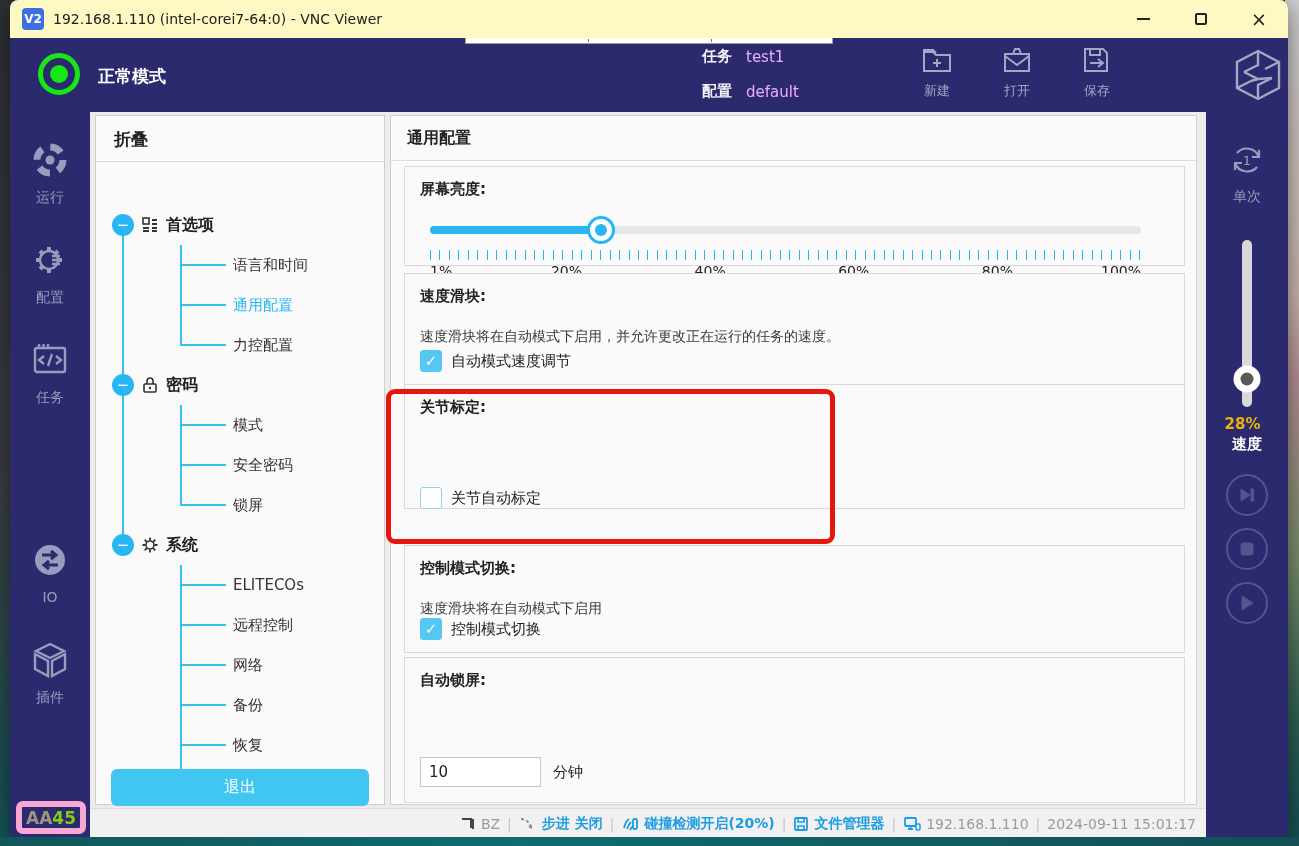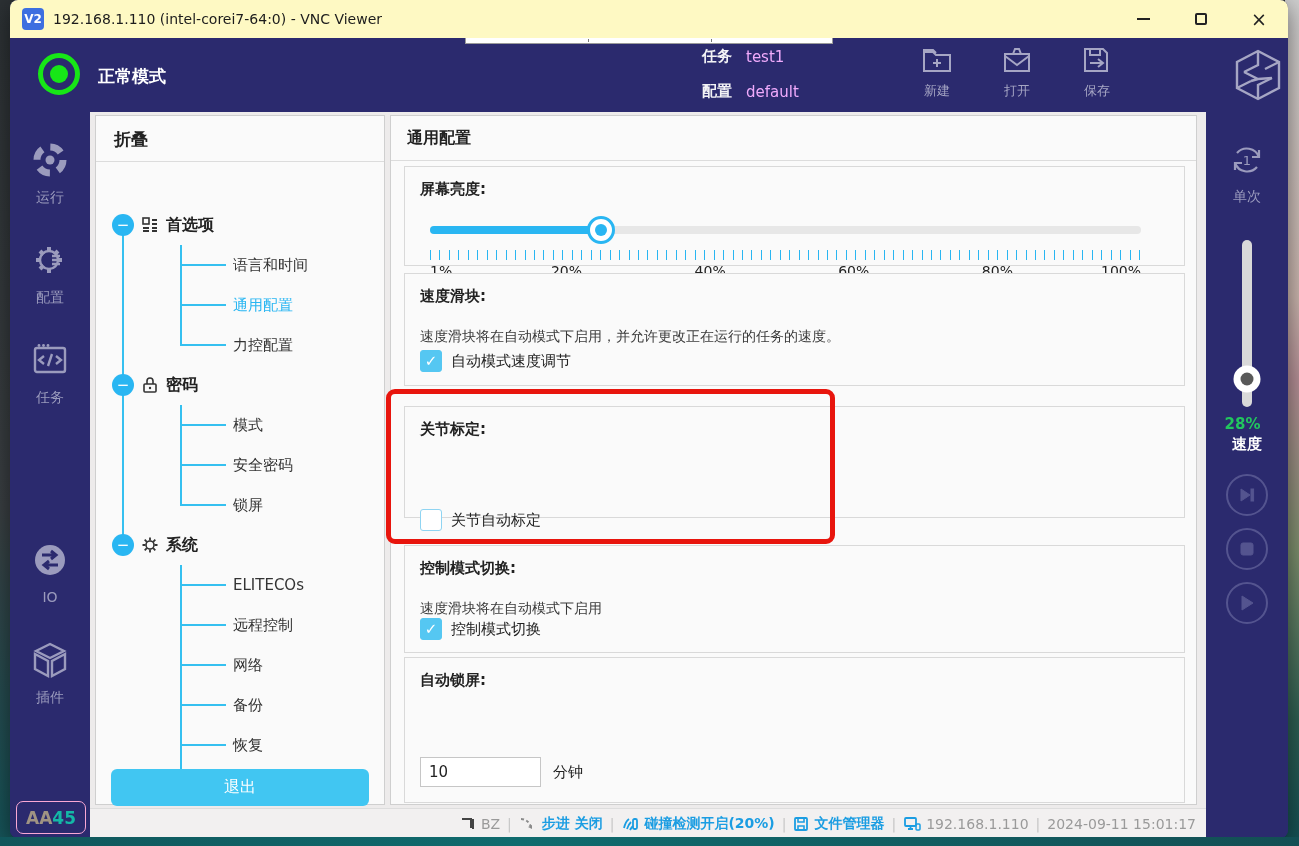--- a/index.html
+++ b/index.html
@@ -48,23 +48,23 @@
   .hdr-action .lbl { font-size:13px; }
   #act-new { left:895px; } #act-open { left:975px; } #act-save { left:1055px; }
   #brand-logo { position:absolute; left:1222px; top:10px; }
   #brand-logo svg { stroke:#a6a6c4; fill:none; stroke-width:2.4; }
 
   
   #left-nav { position:absolute; left:0; top:112px; width:80px; height:726px; background:#2b2a6e; }
   .nav-item { position:absolute; left:0; width:80px; display:flex; flex-direction:column; align-items:center; gap:5px; }
   .nav-item .lbl { color:#9b9bbd; font-size:14px; }
   .nav-item svg { stroke:#9b9bbd; fill:none; stroke-width:2.4; }
-  #robot-badge { position:absolute; left:6px; top:689px; width:70px; height:33px; border:1px solid #f9a8d4;
+  #robot-badge { position:absolute; left:6px; top:689px; width:70px; height:33px; border:6px solid #f9a8d4;
     border-radius:7px; display:flex; align-items:center; justify-content:center; font-size:17px; font-weight:bold; }
-  #robot-badge .aa { color:#a09383; } #robot-badge .n45 { color:#14b8a6; }
+  #robot-badge .aa { color:#a09383; } #robot-badge .n45 { color:#84cc16; }
 
   
   #content { position:absolute; left:80px; top:112px; width:1116px; height:726px; background:#edebeb; }
   .panel { position:absolute; background:#fafafa; border:1px solid #cfcfcf; }
 
   
   #tree-panel { left:5px; top:3px; width:290px; height:690px; }
   #tree-title { padding:12px 0 0 18px; font-size:17px; font-weight:bold; color:#222; }
   #tree-divider { margin-top:10px; border-bottom:1px solid #dcdcdc; }
   #tree-body { position:relative; height:600px; }
@@ -82,21 +82,21 @@
 
   
   #main-panel { left:300px; top:3px; width:807px; height:690px; }
   #main-title { padding:12px 0 0 16px; font-size:16px; font-weight:bold; color:#222; }
   #main-divider { margin-top:11px; border-bottom:1px solid #dcdcdc; }
   .card { position:absolute; left:13px; width:781px; border:1px solid #d9d9d9; background:#fafafa; padding:13px 15px; }
   .card .sec-label { font-size:15px; font-weight:bold; color:#222; }
   .card .sec-desc { font-size:14px; color:#3a3a3a; margin-top:19px; line-height:22px; }
   #card-brightness { top:50px;  height:100px; }
   #card-speed      { top:157px; height:113px; }
-  #card-joint      { top:290px; height:112px; }
+  #card-joint      { top:268px; height:125px; }
   #card-ctrl       { top:429px; height:108px; }
   #card-lock       { top:541px; height:146px; }
 
   
   #b-slider { position:relative; margin-top:17px; height:28px; }
   #b-track { position:absolute; left:10px; right:28px; top:10px; height:8px; background:#e7e7e7; border-radius:4px; }
   #b-fill { position:absolute; left:0; top:0; height:8px; background:#29b6f2; border-radius:4px; }
   #b-handle { position:absolute; top:4px; width:28px; height:28px; border-radius:50%; background:#fff;
     border:3px solid #29b6f2; transform:translate(-50%,-50%); display:flex; align-items:center; justify-content:center; }
   #b-handle b { width:12px; height:12px; border-radius:50%; background:#29b6f2; }
@@ -127,21 +127,21 @@
 
   
   #right-panel { position:absolute; left:1196px; top:112px; width:82px; height:726px; background:#2b2a6e; }
   #once-btn { position:absolute; left:0; top:28px; width:82px; display:flex; flex-direction:column; align-items:center; gap:4px; }
   #once-btn svg { stroke:#9b9bbd; fill:none; stroke-width:2.2; }
   #once-btn .lbl { color:#9b9bbd; font-size:14px; }
   #vslider { position:absolute; left:36px; top:128px; width:10px; height:167px; background:#d9d9d9; border-radius:5px; }
   #v-handle { position:absolute; left:50%; bottom:17%; transform:translate(-50%,50%); width:27px; height:27px;
     border-radius:50%; background:#fff; display:flex; align-items:center; justify-content:center; }
   #v-handle b { width:13px; height:13px; border-radius:50%; background:#595959; }
-  #speed-value { position:absolute; left:0; top:303px; width:73px; text-align:center; color:#22c55e; font-size:15px; font-weight:bold; }
+  #speed-value { position:absolute; left:0; top:303px; width:73px; text-align:center; color:#eab308; font-size:15px; font-weight:bold; }
   #speed-label { position:absolute; left:0; top:323px; width:82px; text-align:center; color:#fff; font-size:15px; font-weight:bold; }
   .play-btn { position:absolute; left:20px; width:42px; height:42px; border-radius:50%; border:2px solid #54548f;
     display:flex; align-items:center; justify-content:center; }
   .play-btn svg { stroke:#54548f; fill:#54548f; }
   #btn-step-next { top:362px; } #btn-stop { top:416px; } #btn-play { top:470px; }
 
   
   #status-bar { position:absolute; left:0; bottom:0; width:1116px; height:30px; background:#f2f0f0;
     border-top:1px solid #ddd; display:flex; align-items:center; justify-content:flex-end; padding-right:10px;
     font-size:14px; white-space:nowrap; }

